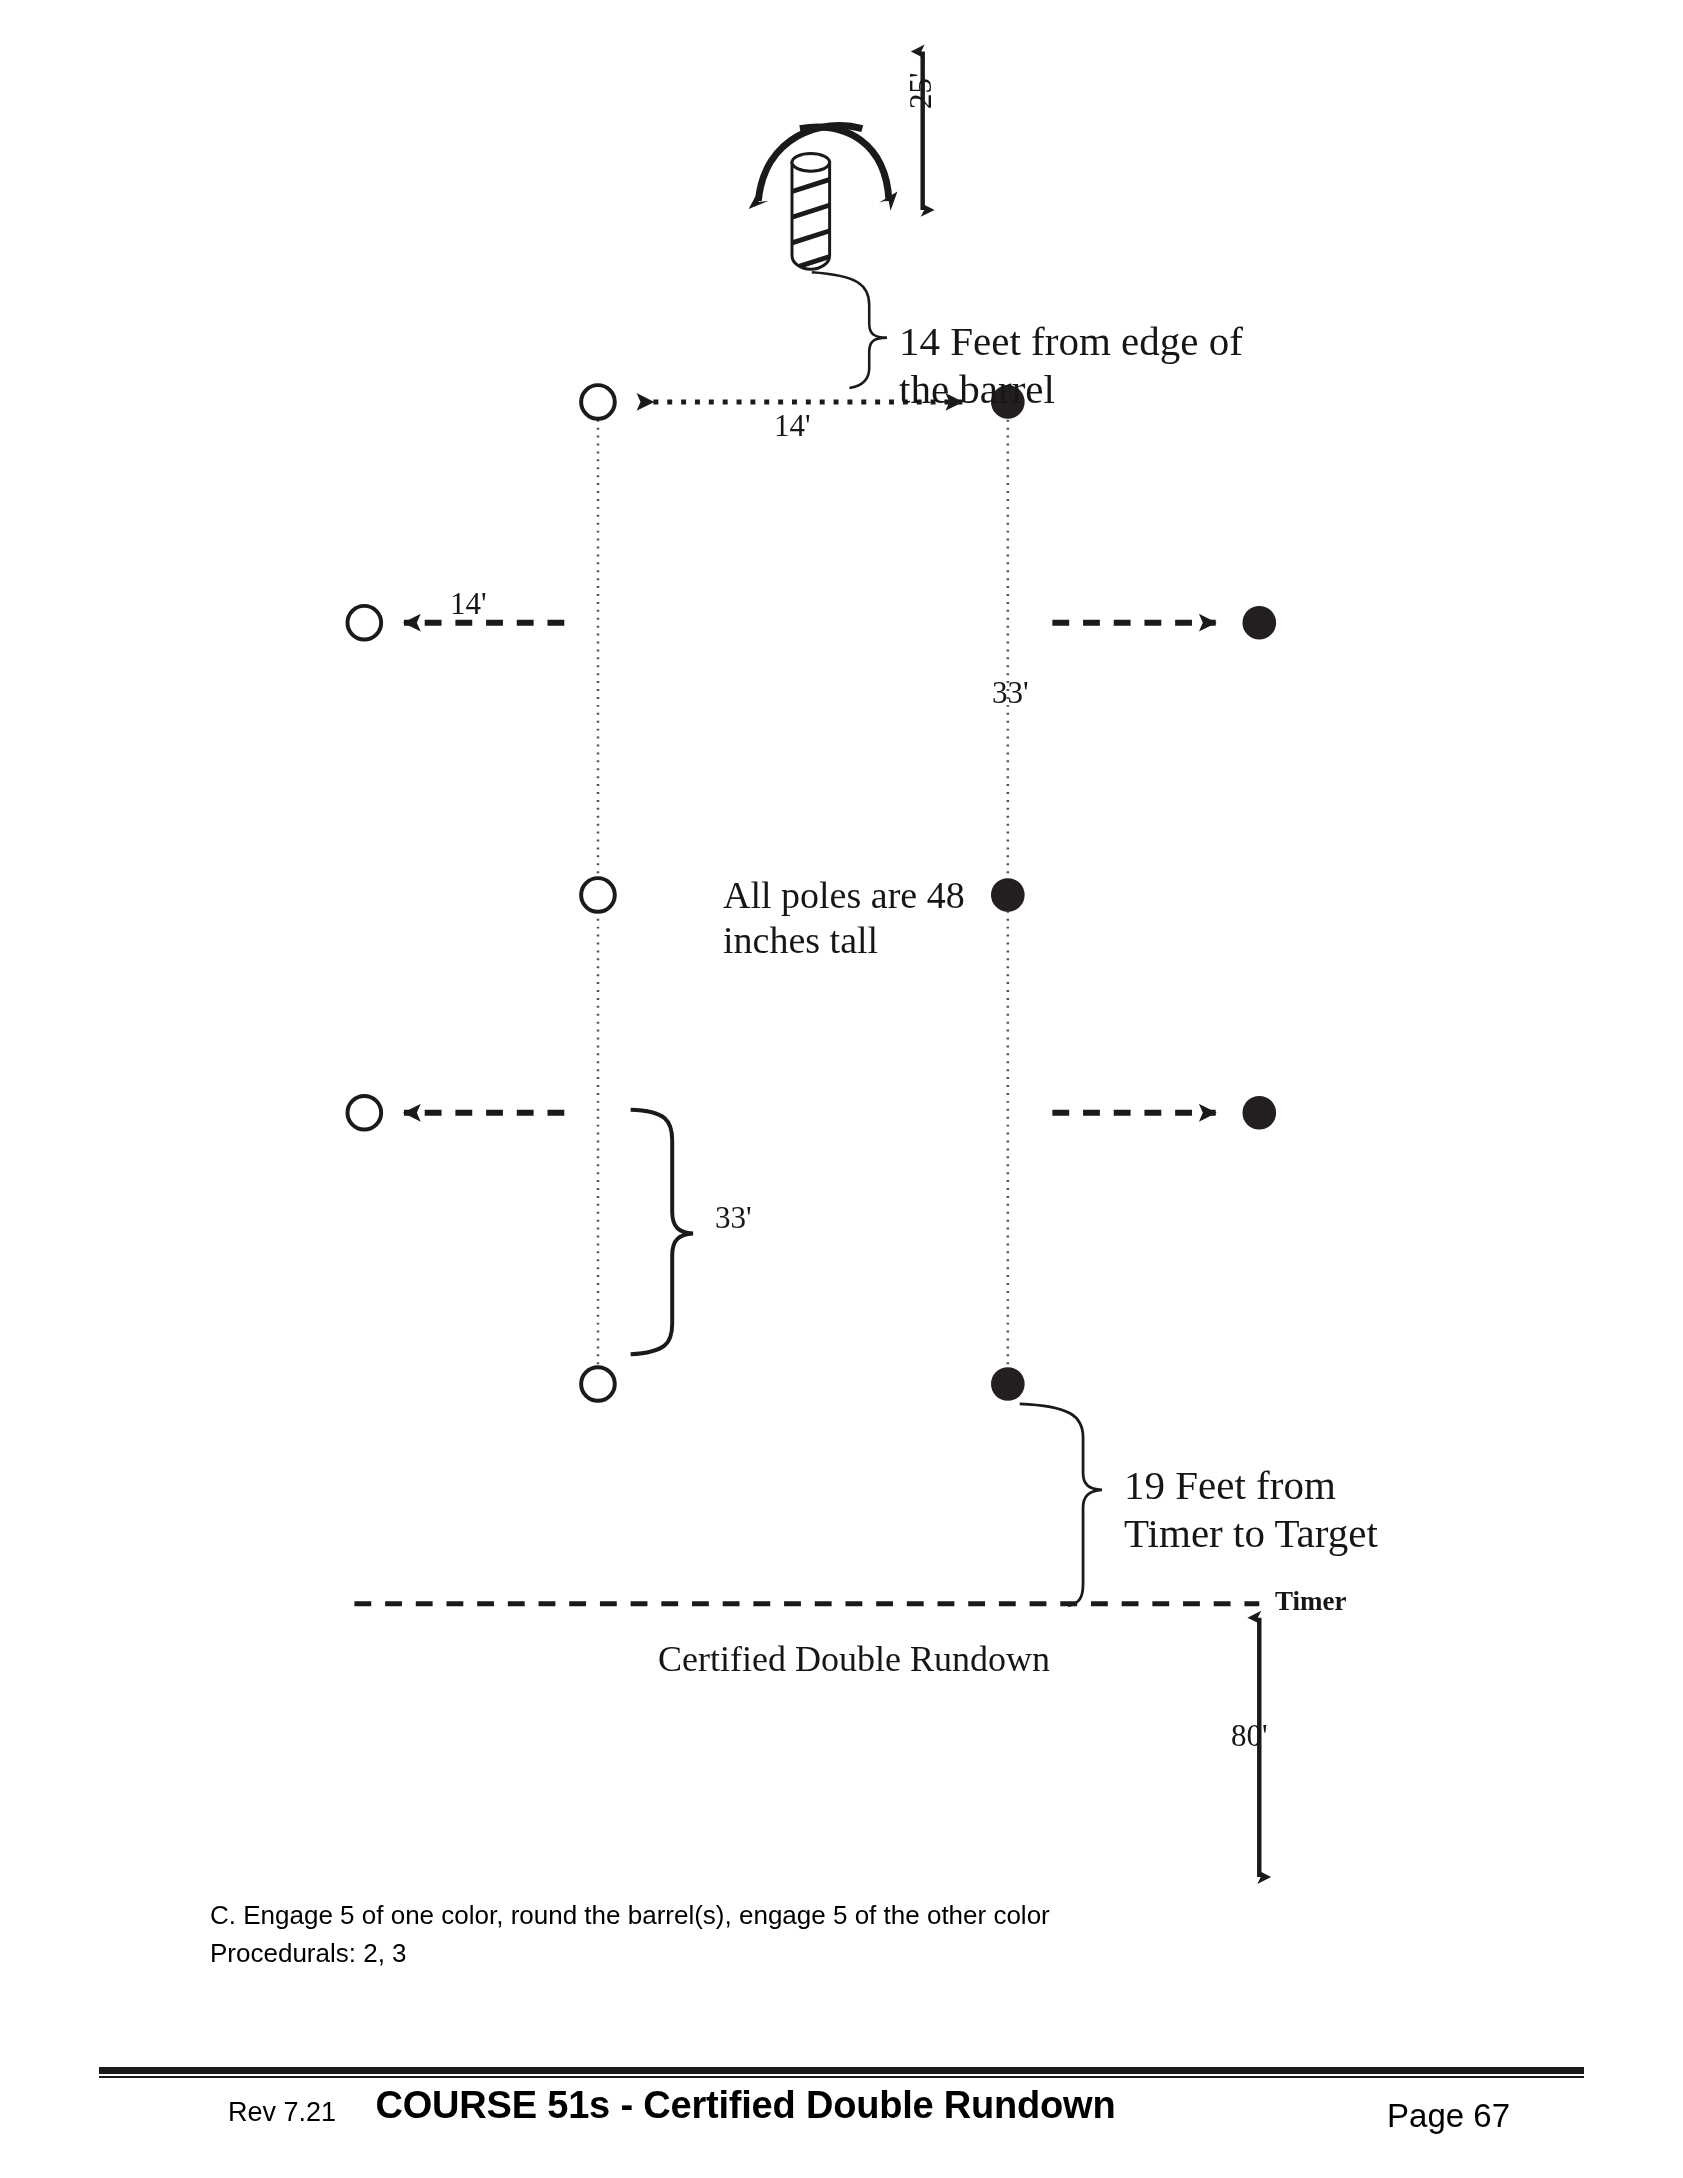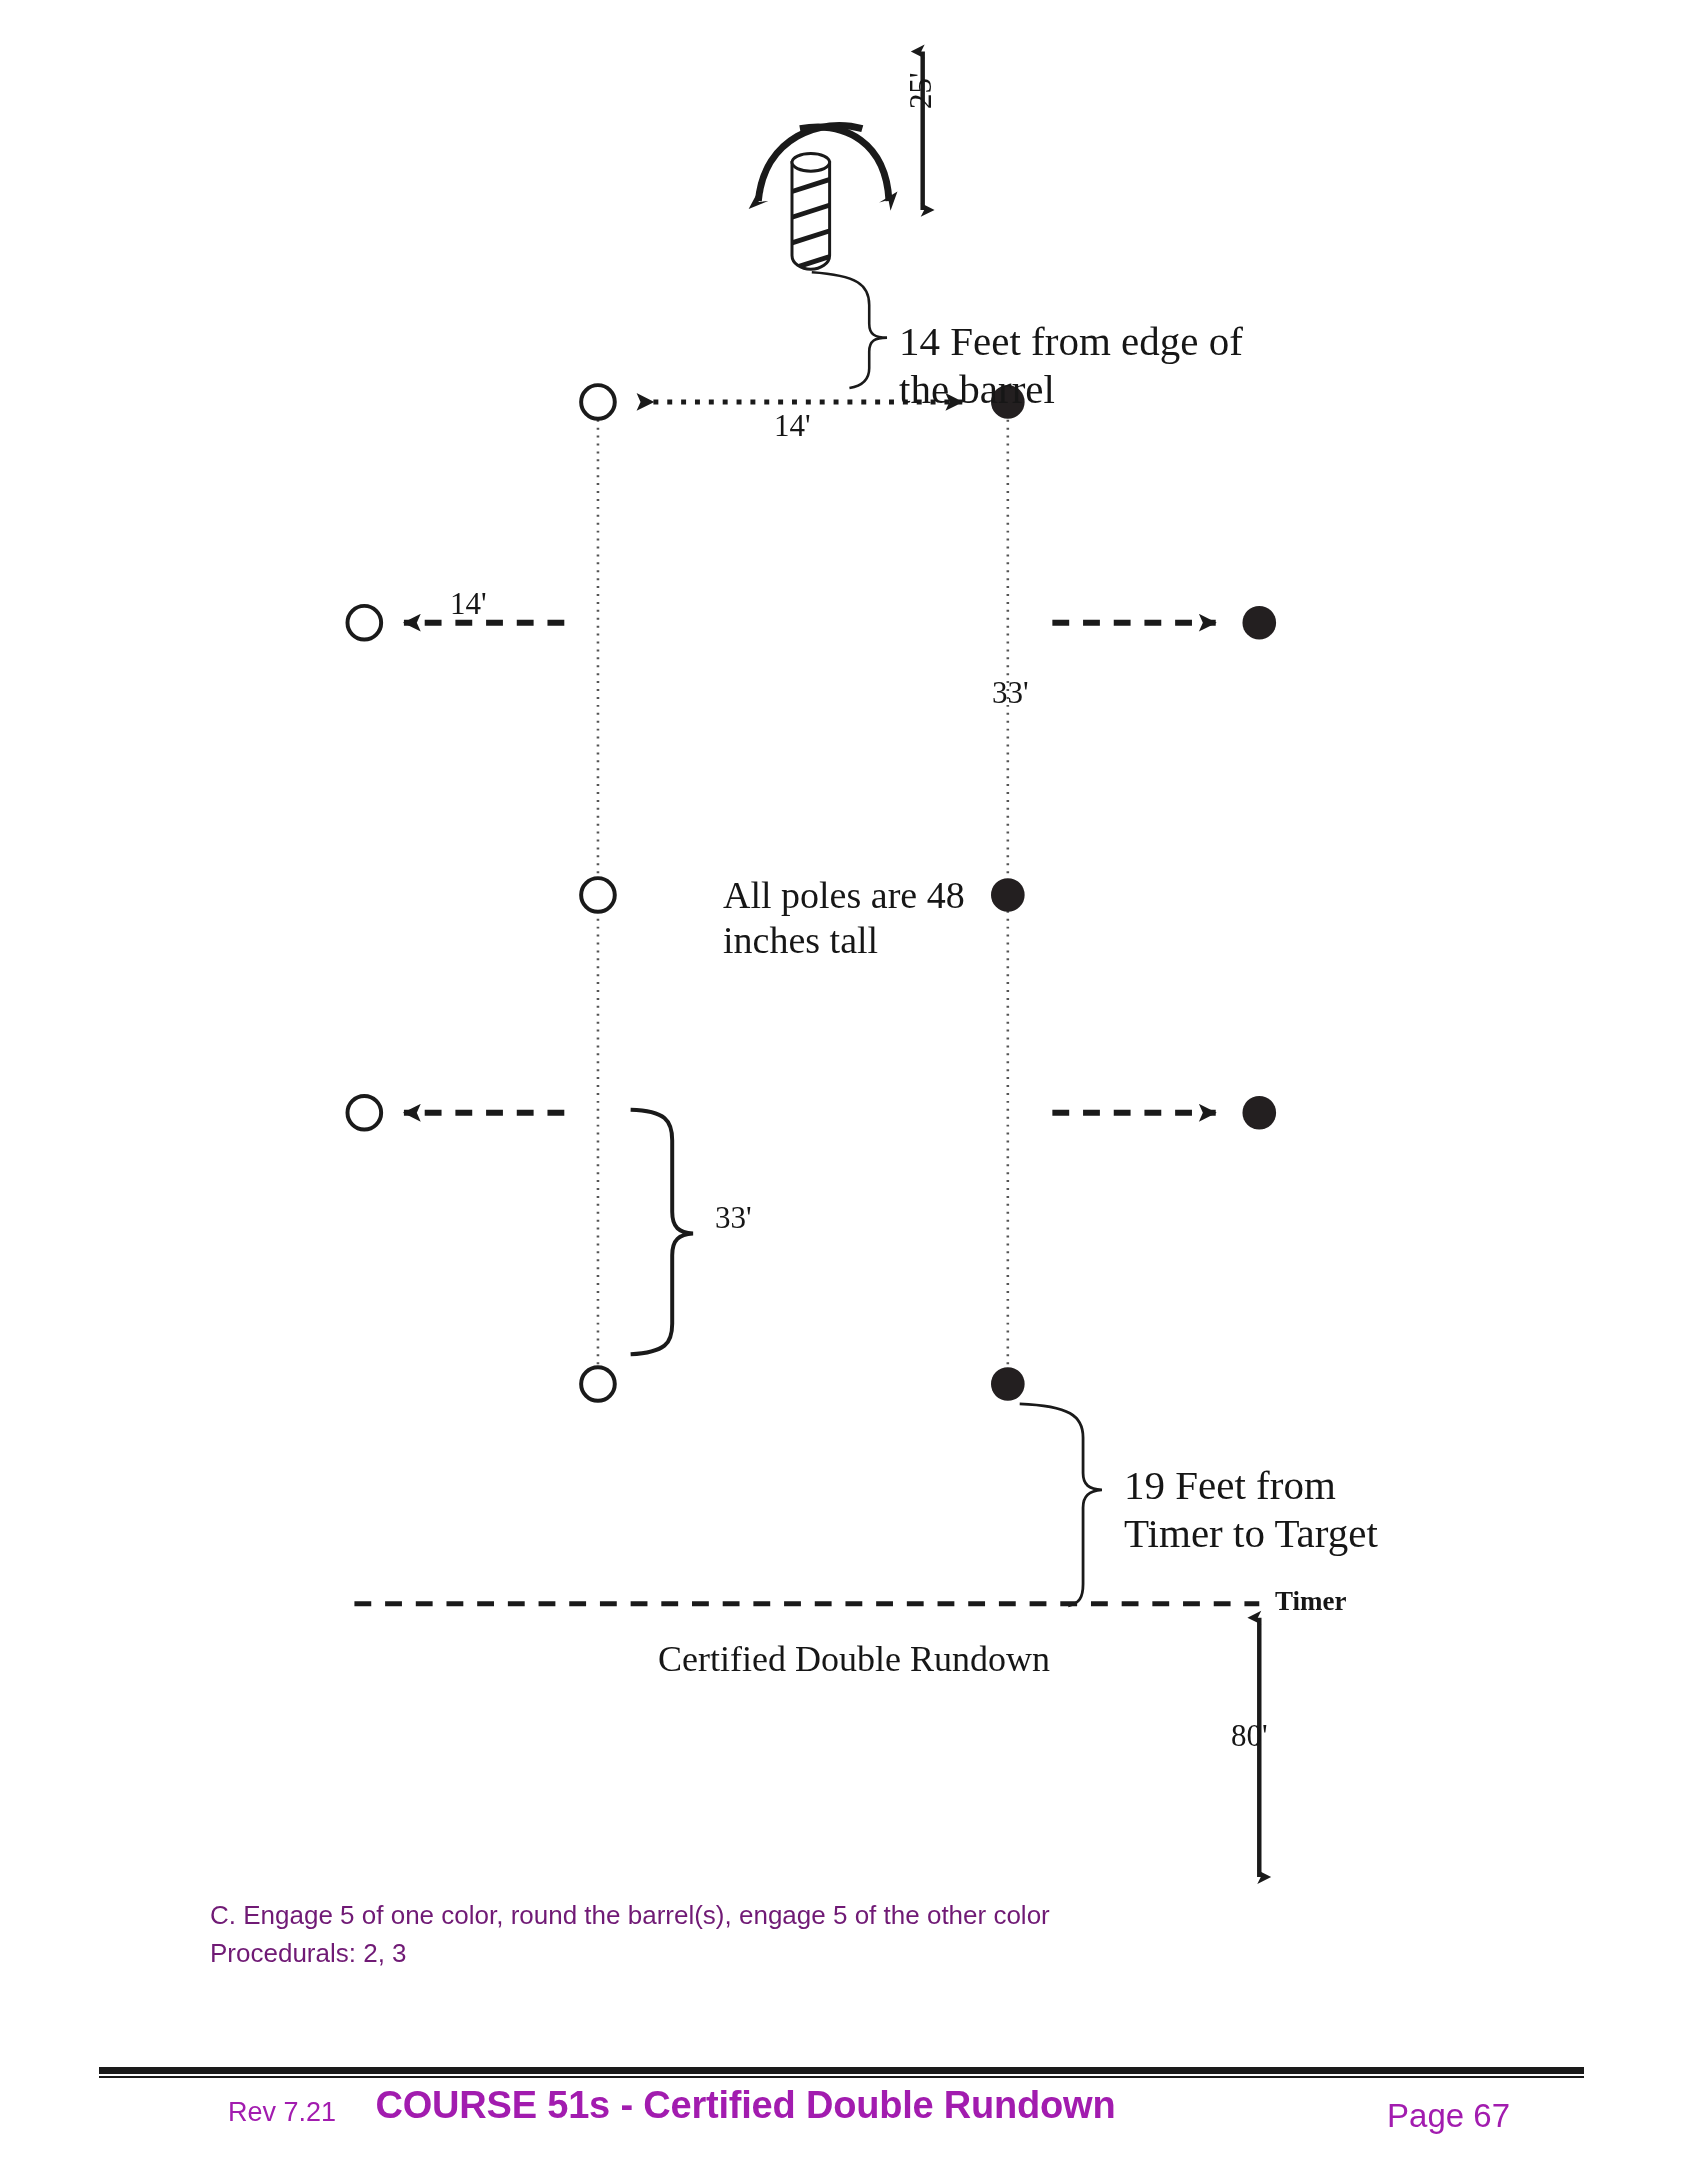--- a/index.html
+++ b/index.html
@@ -40,21 +40,21 @@
   .course-title { font-size: 36px; }
   .timer-label {
     font-size: 27px;
     font-weight: bold;
     text-align: center;
   }
   .instructions {
     position: absolute;
     font-family: "Liberation Sans", sans-serif;
     font-size: 26px;
-    color: #701a75;
+    color: #000000;
     line-height: 1.42;
     white-space: pre-line;
   }
   .footer-rule {
     position: absolute;
     left: 99px;
     top: 2067px;
     width: 1485px;
     height: 7px;
     background: #1a1a1a;
@@ -64,21 +64,21 @@
     position: absolute;
     left: 0;
     top: 9px;
     width: 1485px;
     height: 2px;
     background: #1a1a1a;
   }
   .footer-item {
     position: absolute;
     font-family: "Liberation Sans", sans-serif;
-    color: #a21caf;
+    color: #000000;
     white-space: pre;
   }
   #footer-rev  { left: 228px;  top: 2097px; font-size: 27px; }
   #footer-center {
     left: 0; top: 2084px;
     width: 1491px;
     text-align: center;
     font-size: 38px;
     font-weight: bold;
     letter-spacing: -0.2px;

